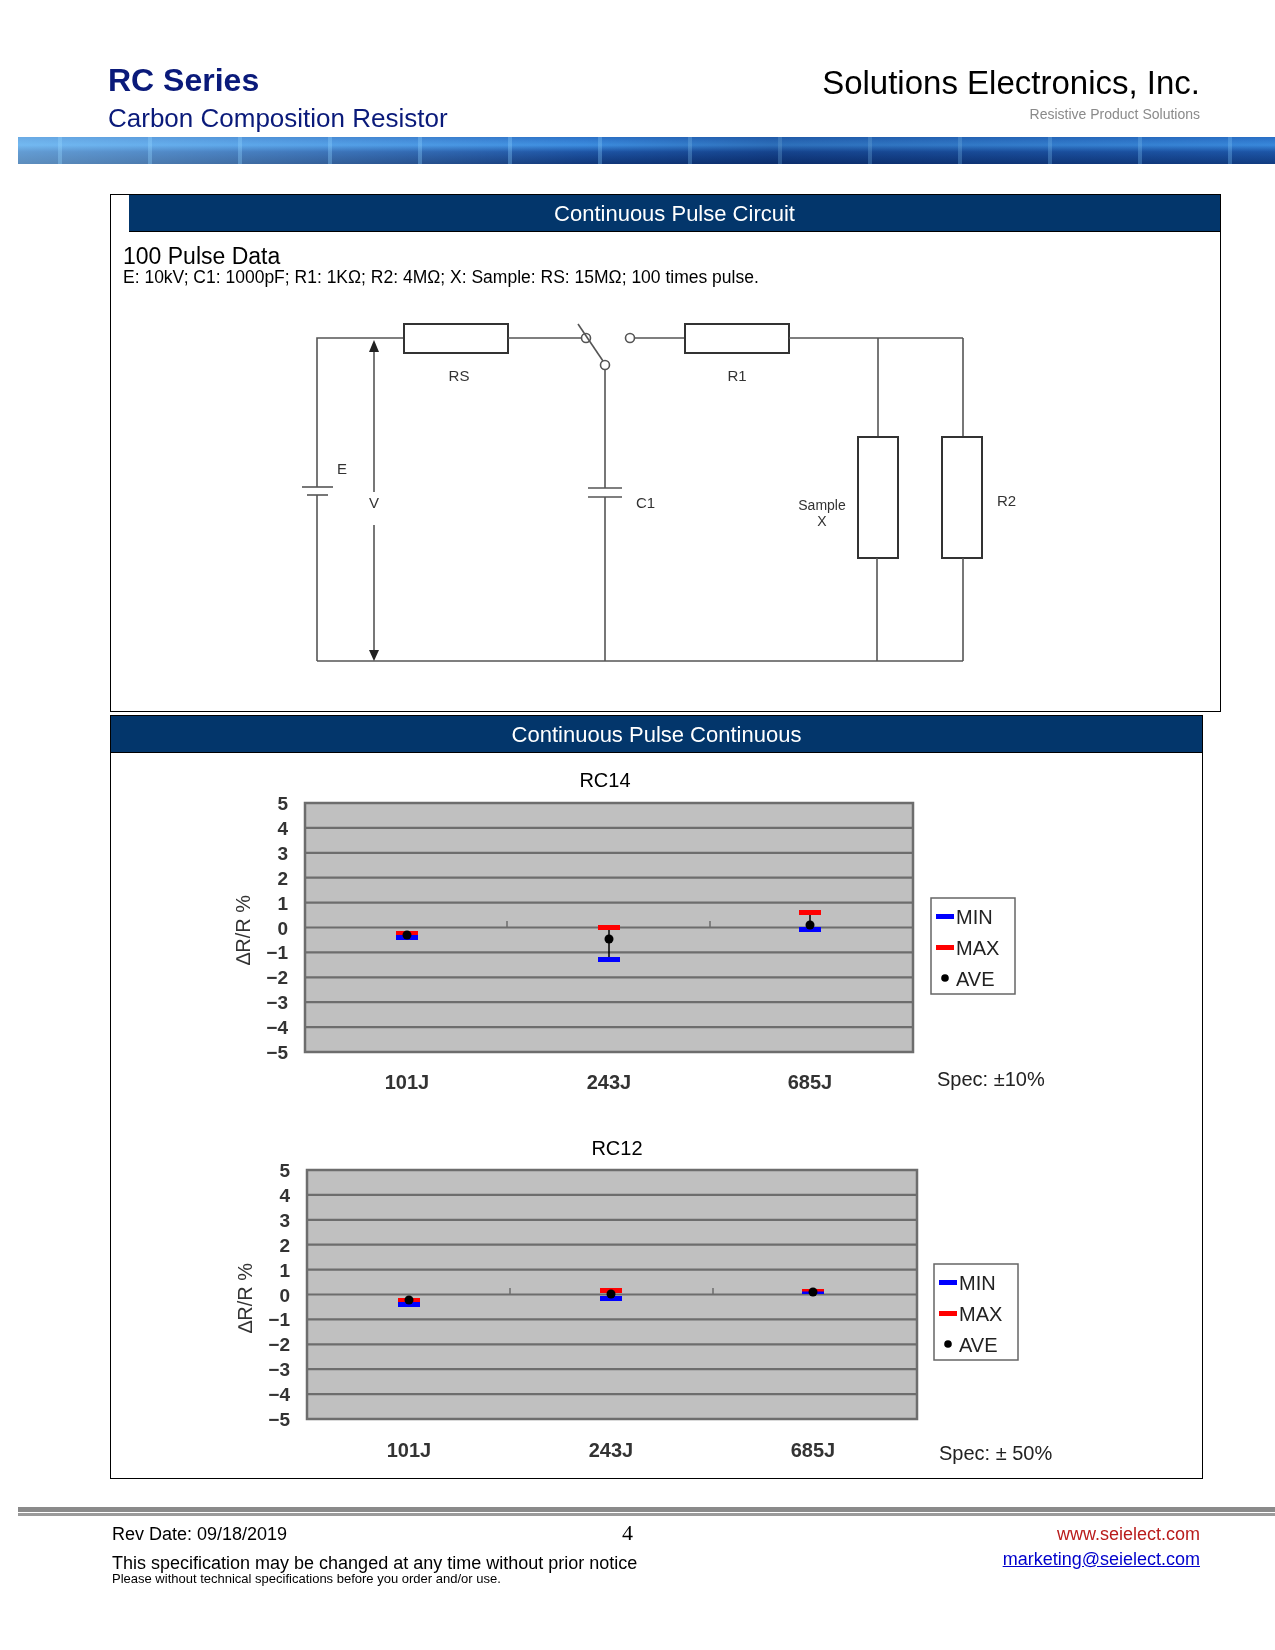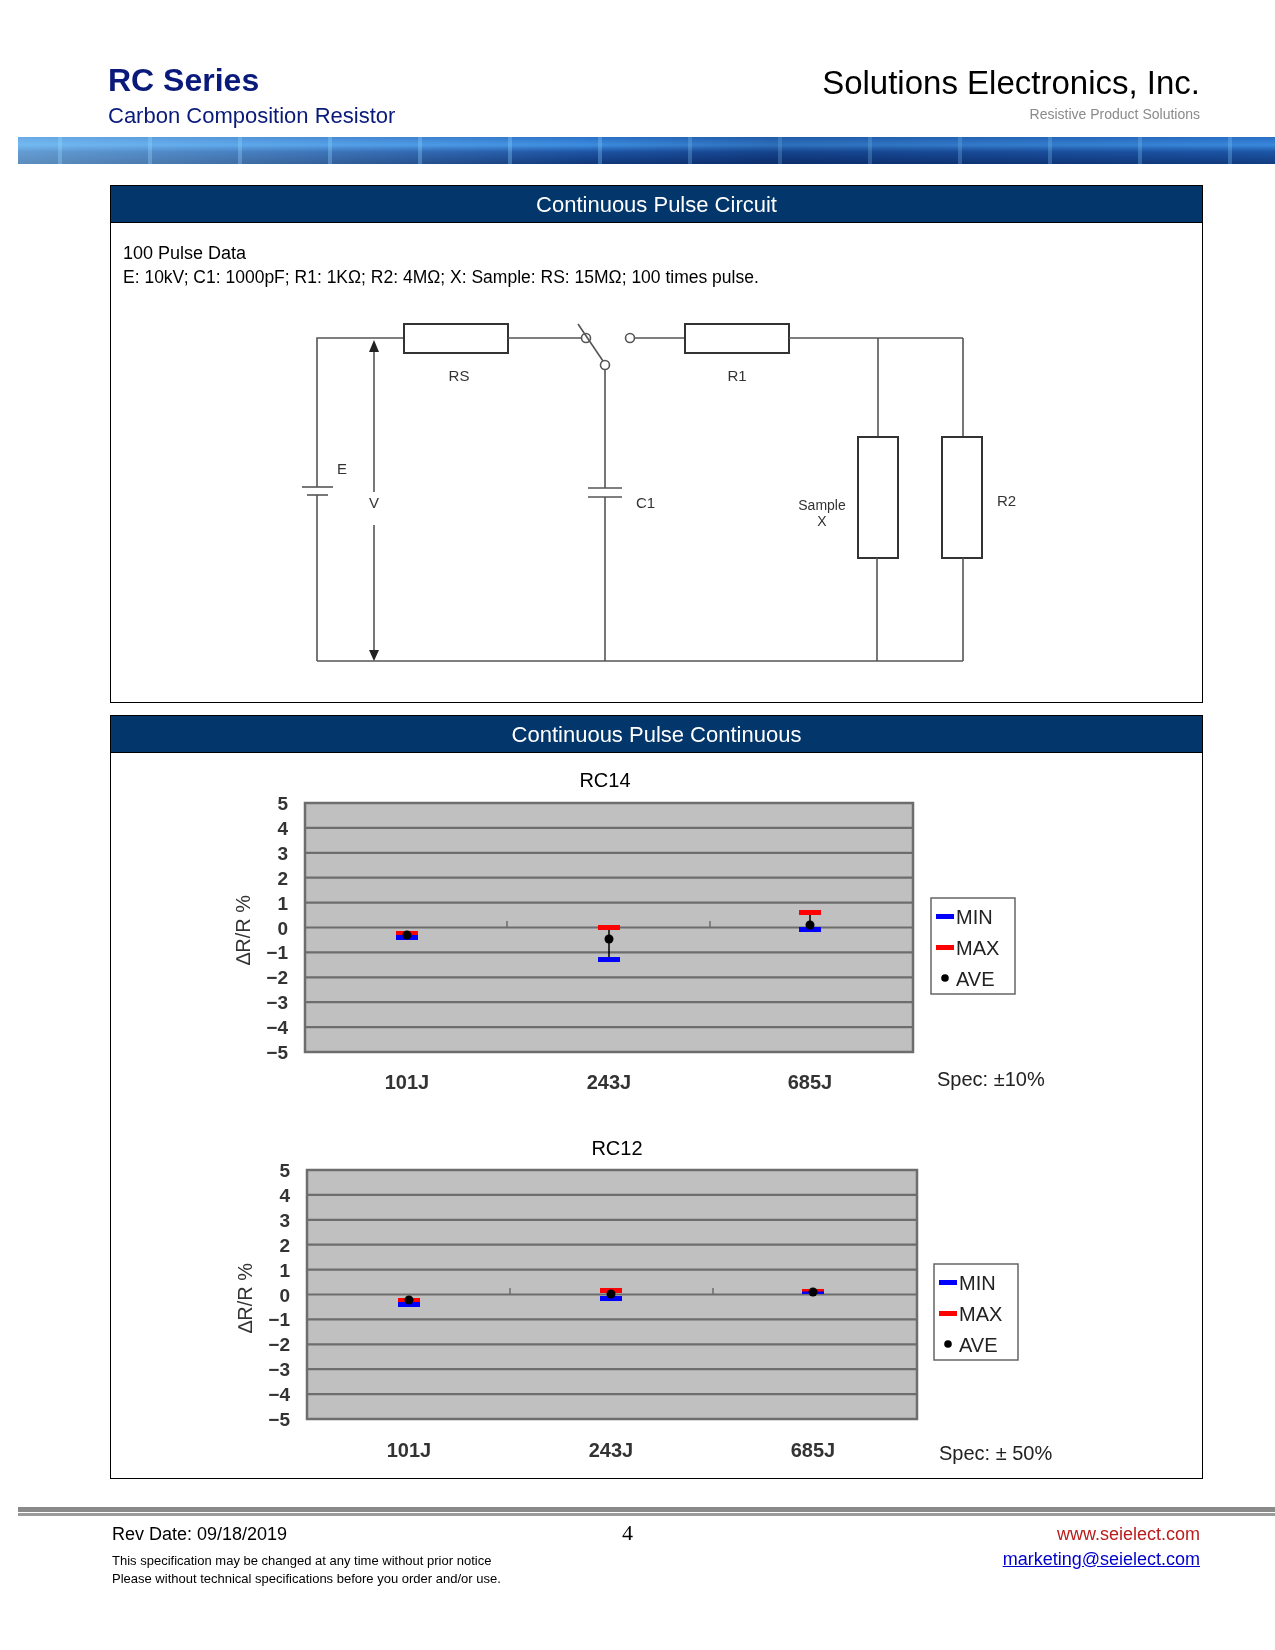--- a/index.html
+++ b/index.html
@@ -1,52 +1,52 @@
 <!DOCTYPE html>
 <html><head>
 <meta charset="utf-8">
 <style>
   html,body{margin:0;padding:0;background:#fff;}
   body{width:1275px;height:1650px;position:relative;overflow:hidden;font-family:"Liberation Sans",sans-serif;color:#000;}
   .abs{position:absolute;}
   .series-title{left:108px;top:62px;font-size:32px;font-weight:bold;color:#0a1a7a;}
-  .series-sub{left:108px;top:103px;font-size:22px;color:#0a1a7a;}
+  .series-sub{left:108px;top:103px;font-size:26px;color:#0a1a7a;}
   .company{right:75px;top:64px;font-size:33px;color:#000;}
   .tagline{right:75px;top:106px;font-size:14px;color:#8a8a8a;}
   .banner{left:18px;top:137px;width:1257px;height:27px;
     background:
       repeating-linear-gradient(90deg, rgba(120,200,255,0.0) 0 40px, rgba(140,210,255,0.35) 40px 44px, rgba(0,0,0,0) 44px 90px),
       linear-gradient(180deg,#2a6fc4 0%,#3d8fe0 30%,#1a4f9e 55%,#0c2f6e 100%);}
   .banner::after{content:"";position:absolute;left:0;top:0;right:0;bottom:0;
     background:linear-gradient(90deg,rgba(160,220,255,0.55) 0%,rgba(60,130,220,0.1) 45%,rgba(10,40,100,0.3) 60%,rgba(40,110,200,0.2) 100%);}
   .section{left:110px;width:1091px;border:1.5px solid #000;background:#fff;}
   .section-title{height:36px;background:#03366b;color:#fff;font-size:22px;text-align:center;line-height:37px;border-bottom:1.5px solid #000;}
-  .pulse-heading{left:123px;top:243px;font-size:18px;}
+  .pulse-heading{left:123px;top:243px;font-size:23px;}
   .pulse-params{left:123px;top:267px;font-size:17.5px;}
   svg text{font-family:"Liberation Sans",sans-serif;}
   .chart-title{font-size:20px;}
   .footer-rule{left:18px;top:1507px;width:1257px;height:9px;
     background:linear-gradient(180deg,#8a8a8a 0 5px,#fff 5px 6px,#9a9a9a 6px 9px);}
   .rev{left:112px;top:1524px;font-size:18px;}
   .pagenum{left:622px;top:1520px;font-size:22px;font-family:"Liberation Serif",serif;}
-  .notice1{left:112px;top:1553px;font-size:13px;}
+  .notice1{left:112px;top:1553px;font-size:18px;}
   .notice2{left:112px;top:1571px;font-size:13px;}
   .link1{right:75px;top:1524px;font-size:18px;color:#b91c1c;}
   .link2{right:75px;top:1549px;font-size:18px;color:#0000cc;text-decoration:underline;}
 </style>
 </head>
 <body>
 
 <div class="abs series-title">RC Series</div>
 <div class="abs series-sub">Carbon Composition Resistor</div>
 <div class="abs company">Solutions Electronics, Inc.</div>
 <div class="abs tagline">Resistive Product Solutions</div>
 <div class="abs banner"></div>
 
-<div class="abs section" style="top:185px;height:516px;">
+<div class="abs section" style="top:194px;height:516px;padding-left:18px;">
   <div class="section-title">Continuous Pulse Circuit</div>
 </div>
 <div class="abs pulse-heading">100 Pulse Data</div>
 <div class="abs pulse-params">E: 10kV;  C1: 1000pF;  R1: 1KΩ;  R2: 4MΩ;  X: Sample:  RS: 15MΩ;  100 times pulse.</div>
 
 <svg class="abs" style="left:0;top:0;" width="1275" height="1650">
   <g stroke="#555" stroke-width="1.6" fill="none">
 
     <polyline points="317,661 317,495"></polyline>
     <polyline points="317,487 317,338 404,338"></polyline>

